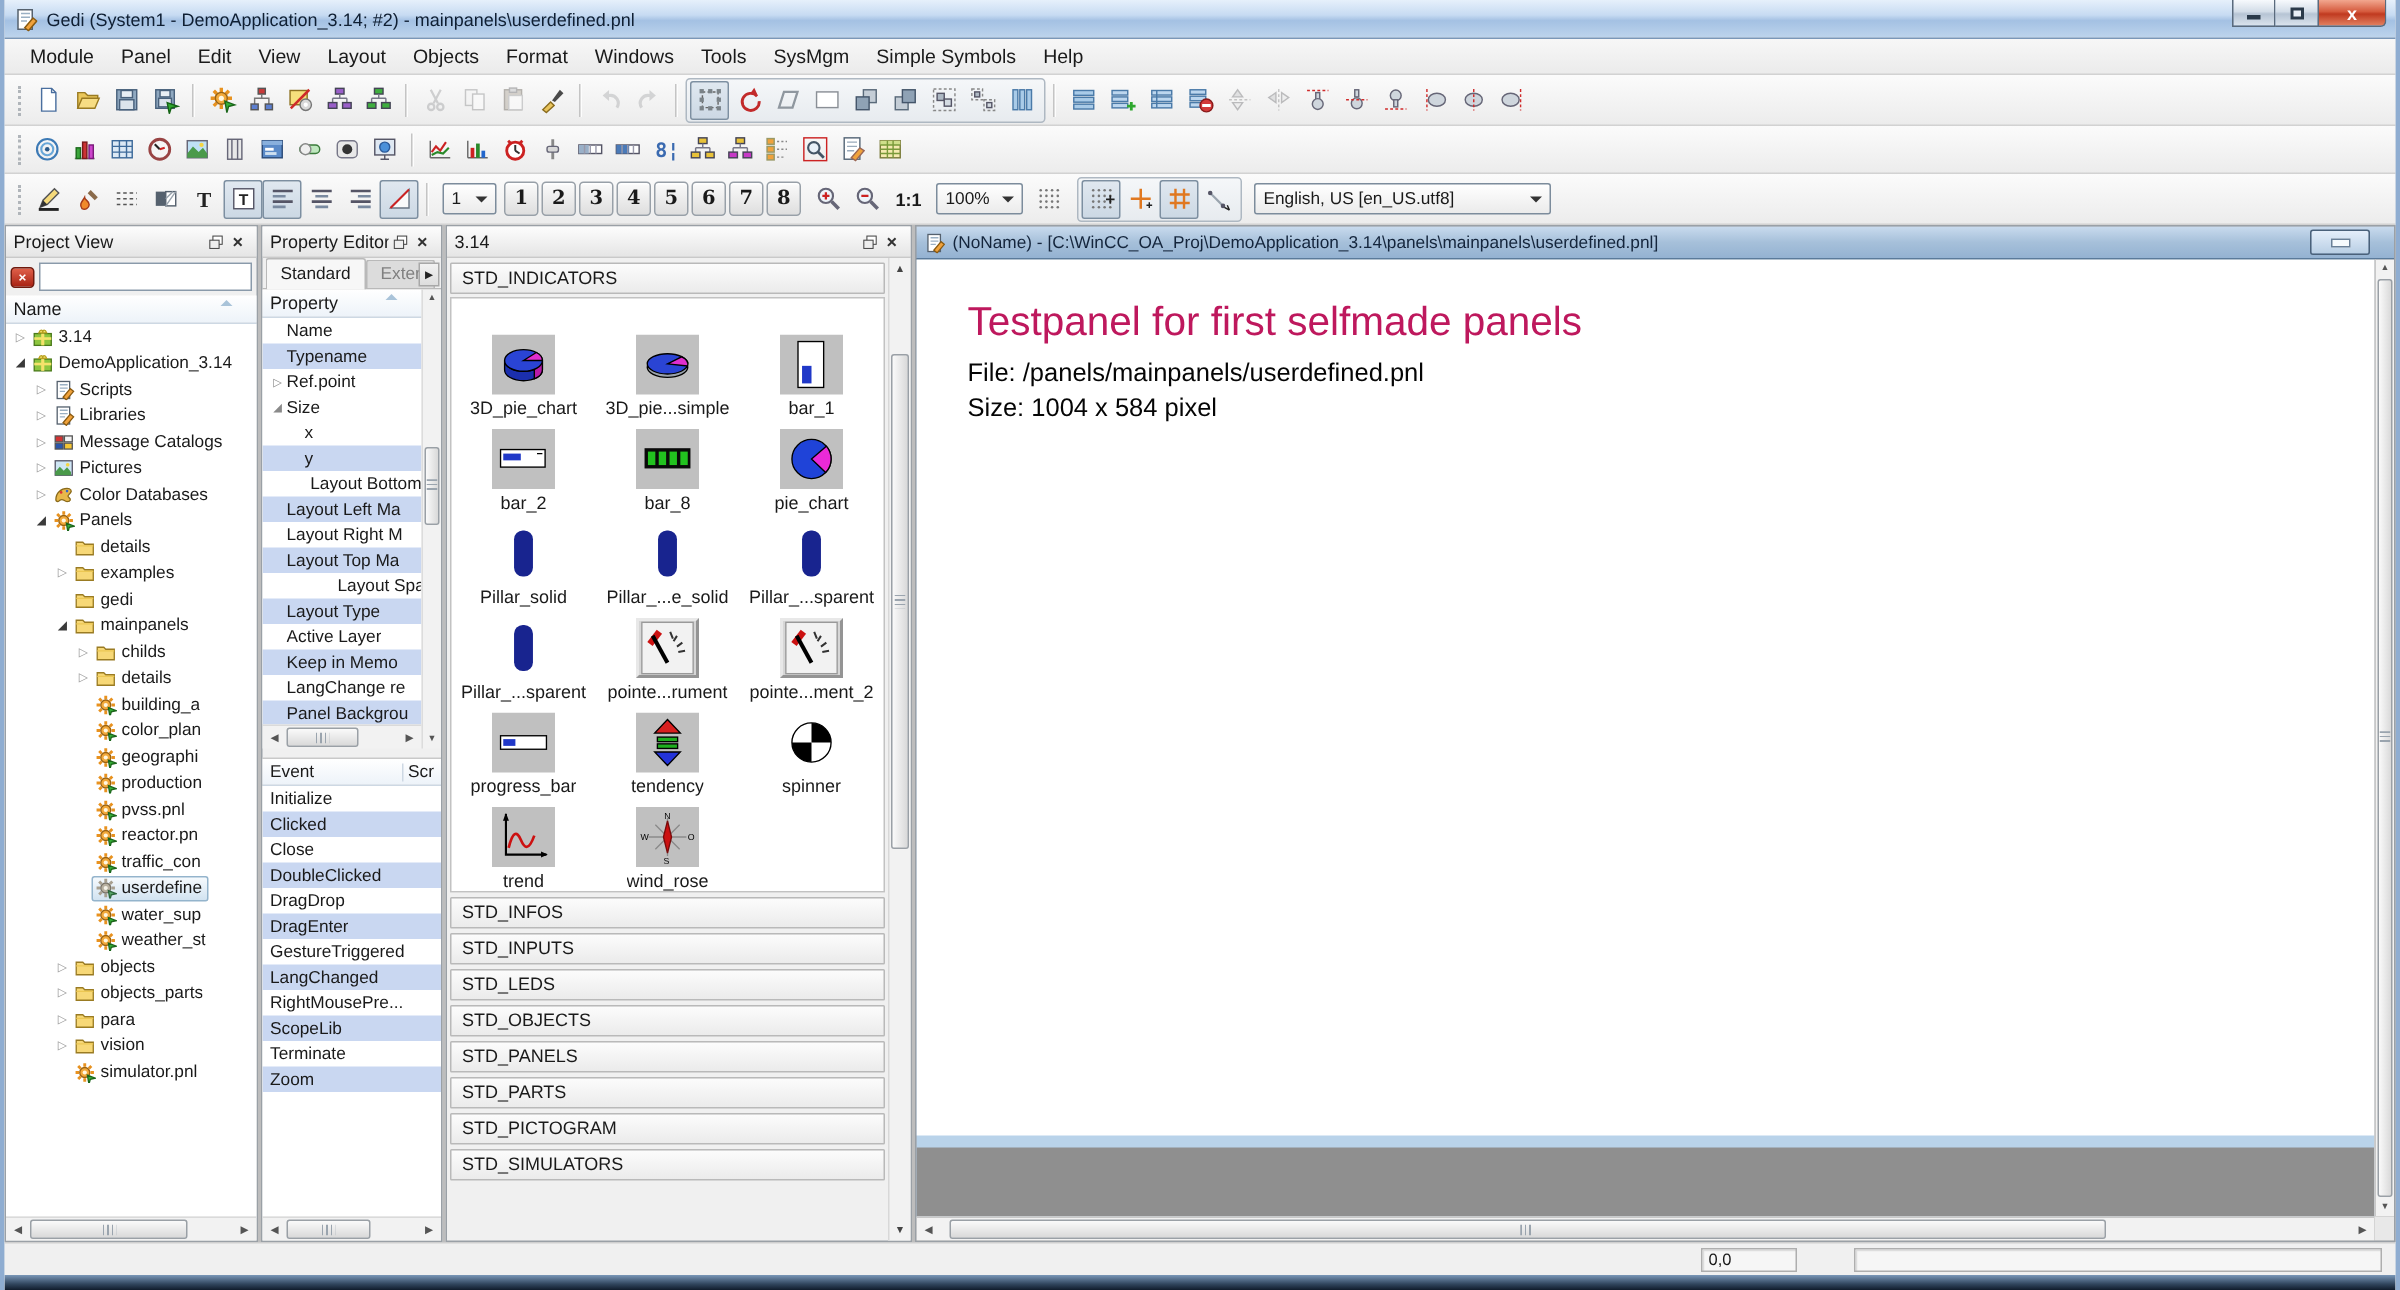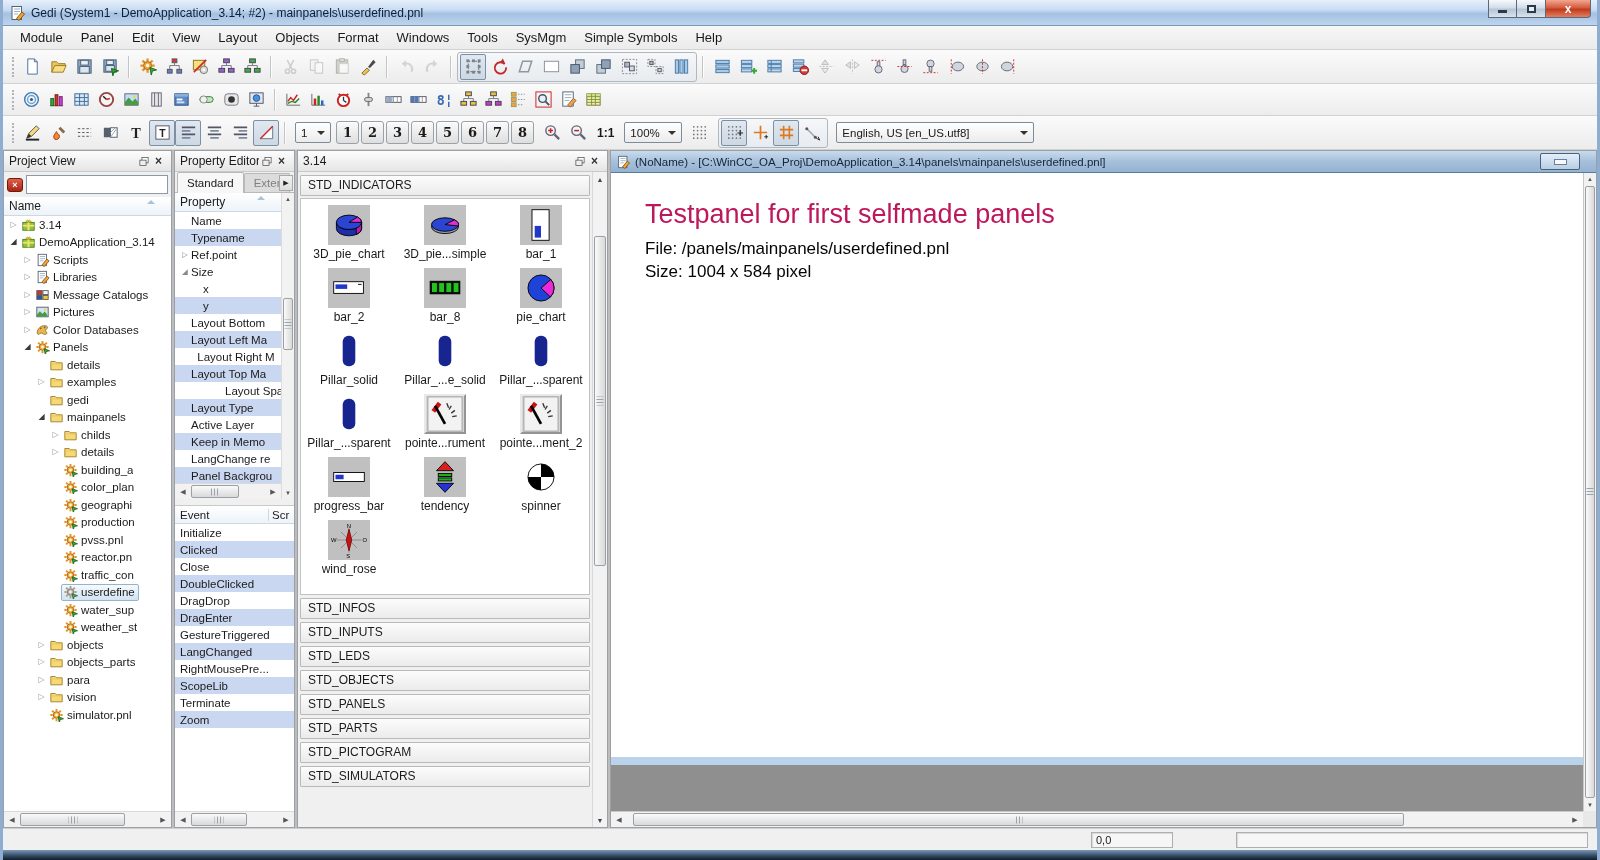--- a/index.html
+++ b/index.html
@@ -118,21 +118,21 @@
   .pe-fill{flex:1;background:#fff;}
   
   .cat-body{flex:1;position:relative;min-height:0;}
   .cat-content{position:absolute;left:0;top:0;right:15px;bottom:0;display:flex;flex-direction:column;}
   .cat-vscroll{position:absolute;right:0;top:0;bottom:0;width:15px;background:#f2f2f2;border-left:1px solid #d8d8d8;}
   .cat-vscroll .up,.cat-vscroll .dn{position:absolute;left:0;right:0;height:14px;display:flex;align-items:center;justify-content:center;font-size:7px;color:#444;}
   .cat-vscroll .up{top:0;}.cat-vscroll .dn{bottom:0;}
   .section-bar{height:21px;flex:0 0 21px;margin:3px 2px 0 2px;background:linear-gradient(#fcfcfc,#ebebeb);
     border:1px solid #b9b9b9;border-radius:1px;font-size:12px;line-height:19px;padding-left:7px;white-space:nowrap;overflow:hidden;}
   .cat-items{height:397px;flex:0 0 397px;margin:2px 2px 0 2px;background:#fff;border:1px solid #c2c2c2;
-    display:grid;grid-template-columns:repeat(3,1fr);align-content:start;padding-top:6px;overflow:hidden;}
+    display:grid;grid-template-columns:repeat(3,1fr);align-content:start;padding-top:24px;overflow:hidden;}
   .cat-item{display:flex;flex-direction:column;align-items:center;height:63px;overflow:hidden;}
   .cat-ico{width:42px;height:40px;background:#c0c0c0;display:flex;align-items:center;justify-content:center;}
   .cat-ico.nobg{background:transparent;}
   .cat-ico.whitebg{background:#fff;}
   .cat-ico.raised{border:2px outset #e8e8e8;background:#d6d6d6;}
   .cat-ico svg{width:38px;height:36px;display:block;}
   .cat-label{font-size:12px;margin-top:2px;white-space:nowrap;overflow:hidden;max-width:100px;}
   
   .cv-title{height:22px;background:linear-gradient(#c9dbee,#a6c0da 50%,#94b2d2);border-bottom:1px solid #5a7a9a;
     display:flex;align-items:center;padding:0 5px;font-size:11.5px;color:#14253c;position:relative;white-space:nowrap;overflow:hidden;}
@@ -147,21 +147,21 @@
   .cv-line{font-size:17px;margin:3px 0;color:#050505;}
   .cv-vscroll{position:absolute;top:22px;right:0;bottom:16px;width:13px;background:#f2f2f2;border-left:1px solid #c8c8c8;}
   .cv-vscroll .up,.cv-vscroll .dn{position:absolute;left:0;right:0;height:12px;display:flex;align-items:center;justify-content:center;font-size:6px;color:#555;}
   .cv-vscroll .up{top:0;}.cv-vscroll .dn{bottom:0;}
   .cv-hscroll{position:absolute;left:0;right:13px;bottom:0;height:16px;background:#f2f2f2;border-top:1px solid #c8c8c8;display:flex;}
   .cv-corner{position:absolute;right:0;bottom:0;width:13px;height:16px;background:#e8e8e8;}
   
   .statusbar{height:22px;flex:0 0 22px;background:#f0f0f0;border-top:1px solid #cfcfcf;position:relative;font-size:11px;}
   .sb-field{position:absolute;top:3px;height:16px;border:1px solid #aeaeae;background:#f6f6f6;
     box-shadow:inset 1px 1px 1px rgba(0,0,0,.12);padding:0 4px;line-height:14px;}
-  #sb-coords{left:1088px;width:82px;}
+  #sb-coords{left:1131px;width:64px;}
   #sb-msg{left:1233px;width:352px;}
   .frame-bottom{height:10px;flex:0 0 10px;background:linear-gradient(#7a97b8,#31465e 60%,#101c2c);}
 </style>
 </head>
 <body>
 
 <div class="window">
 
   <div class="titlebar">
     <span class="app-icon"><svg viewBox="0 0 16 16" width="100%" height="100%">
@@ -1280,29 +1280,29 @@
                 <span class="plabel">Size</span>
               </div>
               <div class="prop-row" style="padding-left: 16px;">
                 <span class="pexp"></span>
                 <span class="plabel">x</span>
               </div>
               <div class="prop-row sel" style="padding-left: 16px;">
                 <span class="pexp"></span>
                 <span class="plabel">y</span>
               </div>
-              <div class="prop-row" style="padding-left: 4px;">
+              <div class="prop-row" style="padding-left: 4px; justify-content: flex-end;">
                 <span class="pexp"></span>
                 <span class="plabel">Layout Bottom</span>
               </div>
               <div class="prop-row sel" style="padding-left: 4px;">
                 <span class="pexp"></span>
                 <span class="plabel">Layout Left Ma</span>
               </div>
-              <div class="prop-row" style="padding-left: 4px; justify-content: center;">
+              <div class="prop-row" style="padding-left: 4px;">
                 <span class="pexp"></span>
                 <span class="plabel">Layout Right M</span>
               </div>
               <div class="prop-row sel" style="padding-left: 4px;">
                 <span class="pexp"></span>
                 <span class="plabel">Layout Top Ma</span>
               </div>
               <div class="prop-row" style="padding-left: 4px; margin-left: 34px;">
                 <span class="pexp"></span>
                 <span class="plabel">Layout Spacing</span>
@@ -1553,20 +1553,30 @@
                     <circle cx="20" cy="20" r="14.5" fill="#fff" stroke="#000"></circle>
                     <path d="M20 20V5.5A14.5 14.5 0 0 1 34.5 20z" fill="#000"></path>
                     <path d="M20 20H5.5A14.5 14.5 0 0 0 20 34.5z" fill="#000"></path>
                   </svg>
                 </span>
                 <span class="cat-label">spinner</span>
               </div>
               <div class="cat-item">
                 <span class="cat-ico">
                   <svg viewBox="0 0 40 40" width="38" height="36">
+                    <path d="M7 3v30h30" fill="none" stroke="#000" stroke-width="1.6"></path>
+                    <path d="M7 2L4.8 8h4.4zM38 33l-5-2.2v4.4z" fill="#000"></path>
+                    <path d="M9 28c3-12 6-13 9-6s6 8 10-3" fill="none" stroke="#cc1111" stroke-width="2"></path>
+                  </svg>
+                </span>
+                <span class="cat-label">trend</span>
+              </div>
+              <div class="cat-item">
+                <span class="cat-ico">
+                  <svg viewBox="0 0 40 40" width="38" height="36">
                     <path d="M20 6v28M6 20h28M11 11l18 18M29 11L11 29" stroke="#8a8a8a"></path>
                     <path d="M20 8l3 12-3 12-3-12z" fill="#cc1111" stroke="#7a0a0a"></path>
                     <text x="17.5" y="6.5" font-size="6.5" fill="#000">N</text>
                     <text x="17" y="40" font-size="6.5" fill="#000">S</text>
                     <text x="0" y="22.5" font-size="6.5" fill="#000">W</text>
                     <text x="35" y="22.5" font-size="6.5" fill="#000">O</text>
                   </svg>
                 </span>
                 <span class="cat-label">wind_rose</span>
               </div>

